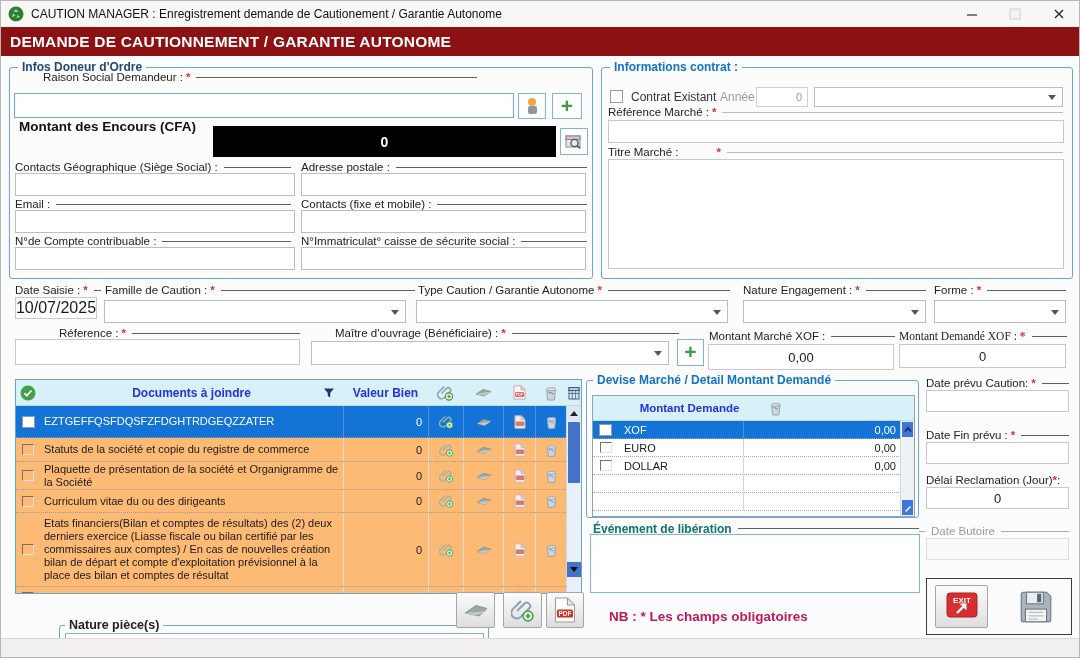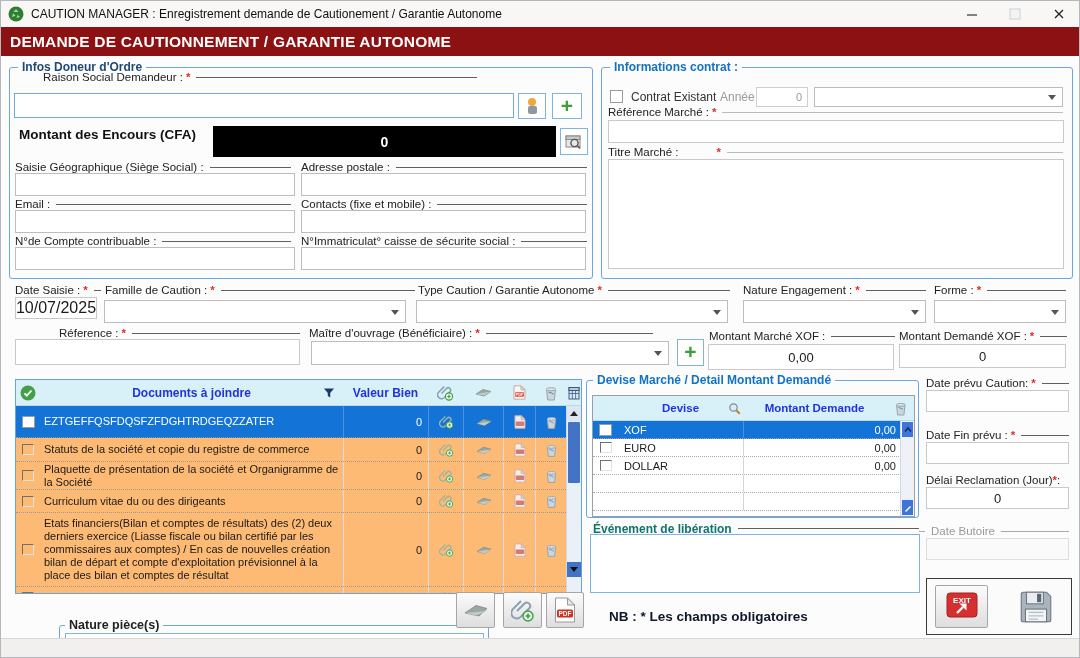--- a/index.html
+++ b/index.html
@@ -105,34 +105,34 @@
     <span>
         <svg width="15" height="18">
           <circle cx="7" cy="5" r="4" fill="#F2A73B"></circle>
           <rect x="3" y="9" width="9" height="8" rx="2" fill="#8E98A3"></rect>
         </svg>
       </span>
   </div>
   <div class="btn bluebrd" style="left:551px;top:92px;width:30px;height:26px;">
       <span class="plus">+</span>
     </div>
-  <div class="abs" style="left:18px;top:126px;font-weight:bold;font-size:13.5px;color:#111;">Montant des Encours (CFA)</div>
+  <div class="abs" style="left:18px;top:118px;font-weight:bold;font-size:13.5px;color:#111;">Montant des Encours (CFA)</div>
   <div class="abs" style="left:212px;top:125px;width:343px;height:31px;background:#000;color:#fff;display:flex;align-items:center;justify-content:center;font-weight:bold;font-size:14px;">0</div>
   <div class="btn bluebrd" style="left:559px;top:127px;width:28px;height:27px;">
     <span>
         <svg width="18" height="16">
           <rect x="1" y="2" width="14" height="11" fill="#e8e8e8" stroke="#8a8a8a"></rect>
           <rect x="1" y="2" width="14" height="3.5" fill="#c9c9c9" stroke="#8a8a8a"></rect>
           <circle cx="9.5" cy="9" r="3.6" fill="none" stroke="#555" stroke-width="1.4"></circle>
           <path d="M12.2 11.5l3 3" stroke="#555" stroke-width="1.6"></path>
         </svg>
       </span>
   </div>
   <div class="lblrow" style="left:14px;top:160px;width:276px;">
-      <span>Saisie Géographique (Siège Social) :</span>
+      <span>Contacts Géographique (Siège Social) :</span>
       <span class="line"></span>
     </div>
   <div class="lblrow" style="left:300px;top:160px;width:286px;">
       <span>Adresse postale :</span>
       <span class="line"></span>
     </div>
   <div class="input" style="left:14px;top:172px;width:280px;height:23px;"></div>
   <div class="input" style="left:300px;top:172px;width:285px;height:23px;"></div>
   <div class="lblrow" style="left:14px;top:197px;width:276px;">
       <span>Email :</span>
@@ -210,37 +210,37 @@
       <span class="line"></span>
     </div>
   <div class="combo" style="left:933px;top:299px;width:132px;height:23px;"></div>
 
   <div class="lblrow" style="left:14px;top:326px;width:285px;padding-left:44px;">
       <span>Réference : </span>
       <span class="req">*</span>
       <span class="line"></span>
     </div>
   <div class="input" style="left:14px;top:338px;width:285px;height:26px;border-color:#c9c9c9;"></div>
-  <div class="lblrow" style="left:300px;top:326px;width:352px;padding-left:8px;">
+  <div class="lblrow" style="left:326px;top:326px;width:352px;padding-left:8px;">
       <span>Maître d'ouvrage (Bénéficiaire) :</span>
       <span class="req">*</span>
       <span class="line"></span>
     </div>
   <div class="combo" style="left:310px;top:340px;width:358px;height:24px;"></div>
   <div class="btn bluebrd" style="left:676px;top:338px;width:27px;height:27px;">
       <span class="plus">+</span>
     </div>
   <div class="lblrow" style="left:708px;top:329px;width:186px;">
       <span>Montant Marché XOF : </span>
       <span class="line"></span>
     </div>
   <div class="input" style="left:707px;top:343px;width:186px;height:26px;border-color:#c9c9c9;display:flex;align-items:center;justify-content:center;font-size:13px;">
       <span>0,00</span>
     </div>
-  <div class="lblrow" style="left:898px;top:329px;width:168px;">
+  <div class="lblrow" style="left:898px;top:329px;width:168px;font-family:Liberation Serif, serif;">
       <span>Montant Demandé XOF : </span>
       <span class="req">*</span>
       <span class="line"></span>
     </div>
   <div class="input" style="left:898px;top:343px;width:167px;height:24px;border-color:#c9c9c9;display:flex;align-items:center;justify-content:center;font-size:13px;">
       <span>0</span>
     </div>
 
   <div id="doc-table">
     <div id="doc-header">
@@ -522,29 +522,20 @@
           <span class="tri-down"></span>
         </span>
     </div>
   </div>
 
   <div class="group" style="left:585px;top:379px;width:333px;height:138px;">
     <span class="gcap" style="color:#1273C4;left:6px;">Devise Marché / Detail Montant Demandé</span>
     <div id="dev-table">
       <div id="dev-header">
         <span class="dh" style="width:25px;"></span>
-        <span class="dh" style="width:125px;color:#2233dd;font-weight:bold;font-size:11.5px;">
-            <span>Devise</span>
-            <span style="position:absolute;right:2px;top:6px;">
-              <svg width="13" height="13">
-                <circle cx="5.5" cy="5.5" r="3.7" fill="#dfe9f5" stroke="#7a8a99" stroke-width="1.2"></circle>
-                <path d="M8.3 8.3l3.4 3.4" stroke="#b5893a" stroke-width="2"></path>
-              </svg>
-            </span>
-          </span>
         <span class="dh" style="width:143px;color:#2233dd;font-weight:bold;font-size:11.5px;">Montant Demande</span>
         <span class="dh" style="width:28px;">
             <svg width="13" height="15">
               <path d="M2.5 4h8.5l-1.1 10H3.6z" fill="#cfd6da" stroke="#9aa4ab"></path>
               <ellipse cx="6.8" cy="3.9" rx="4.4" ry="1.4" fill="#e3e8eb" stroke="#9aa4ab"></ellipse>
               <path d="M4.4 6.4c2.3 1.1 3.2.5 4.6 2.2" stroke="#4a90d9" fill="none"></path>
             </svg>
           </span>
       </div>
       <div id="dev-rows">
@@ -625,21 +616,21 @@
   <div class="input" style="left:925px;top:486px;width:143px;height:22px;border-color:#c9c9c9;display:flex;align-items:center;justify-content:center;font-size:13px;">
       <span>0</span>
     </div>
   <div class="lblrow" style="left:918px;top:524px;width:150px;color:#9a9a9a;">
       <span class="line" style="margin:6px 6px 0 0;max-width:6px;border-top-color:#aaa;"></span>
       <span>Date Butoire</span>
       <span class="line" style="border-top-color:#aaa;"></span>
     </div>
   <div class="input" style="left:925px;top:537px;width:143px;height:22px;background:#FAFAFA;border-color:#dedede;"></div>
 
-  <div class="abs" style="left:608px;top:608px;color:#0f172a;font-weight:bold;font-size:13.5px;">NB :   * Les champs obligatoires</div>
+  <div class="abs" style="left:608px;top:608px;color:#be185d;font-weight:bold;font-size:13.5px;">NB :   * Les champs obligatoires</div>
 
   <div class="group" style="left:18px;top:624px;width:430px;height:30px;border-color:#6CA6DF;margin-left:40px;">
     <span class="gcap" style="color:#222;font-size:12.5px;left:5px;">Nature  pièce(s)</span>
     <div class="input" style="left:5px;top:7px;width:419px;height:19px;border-color:#7FB2E5;"></div>
   </div>
 
   <div class="btn raised" style="left:455px;top:591px;width:39px;height:36px;">
     <span>
         <svg width="28" height="16">
           <path d="M3 11L14 3.5l11 3L17 14z" fill="#9aa8a2" stroke="#7b8a84" stroke-width=".8"></path>

